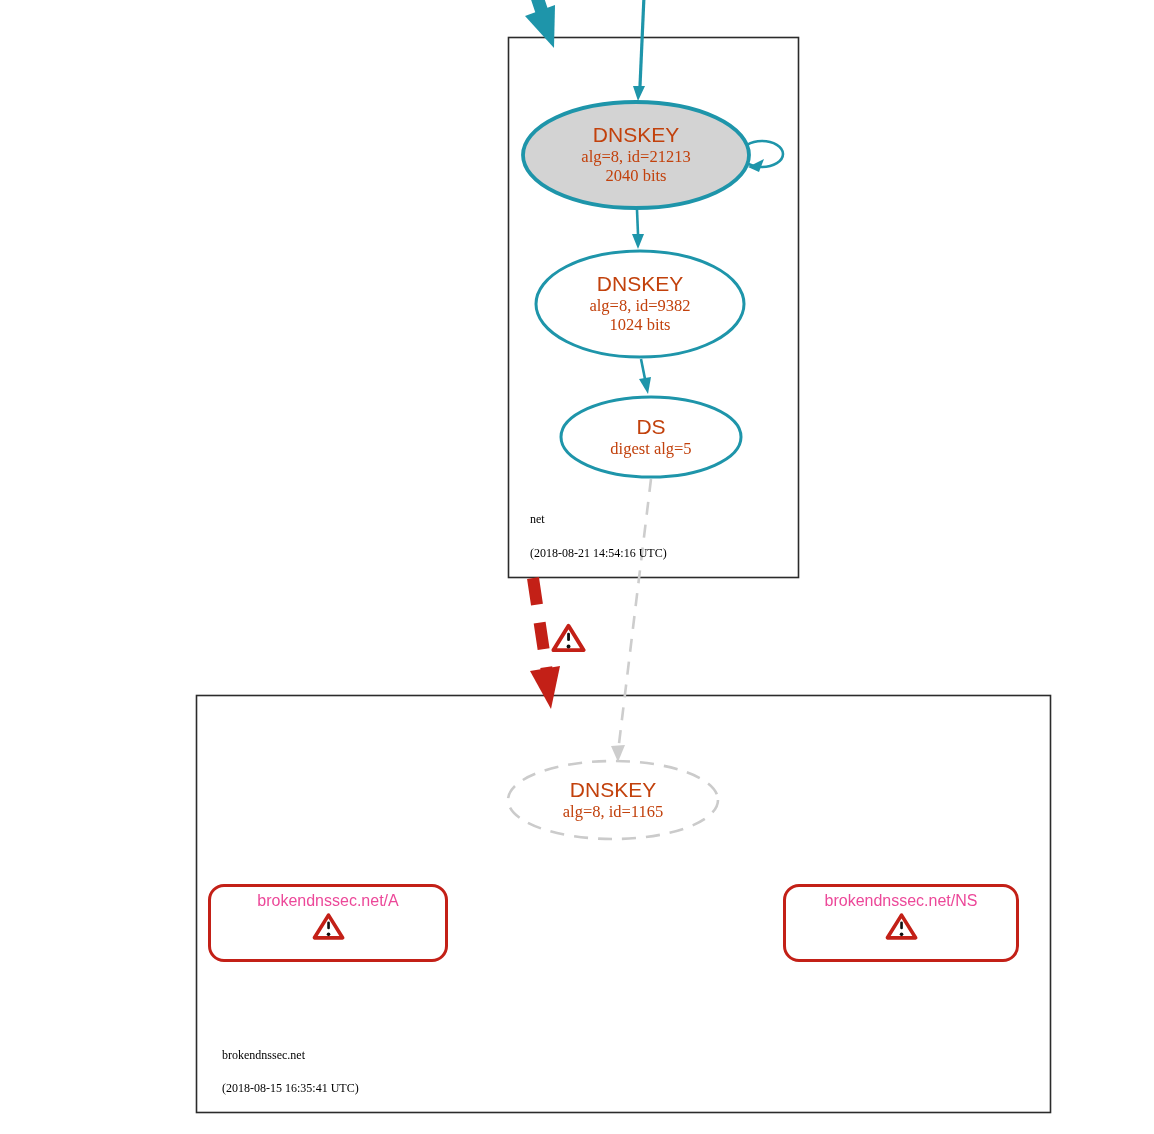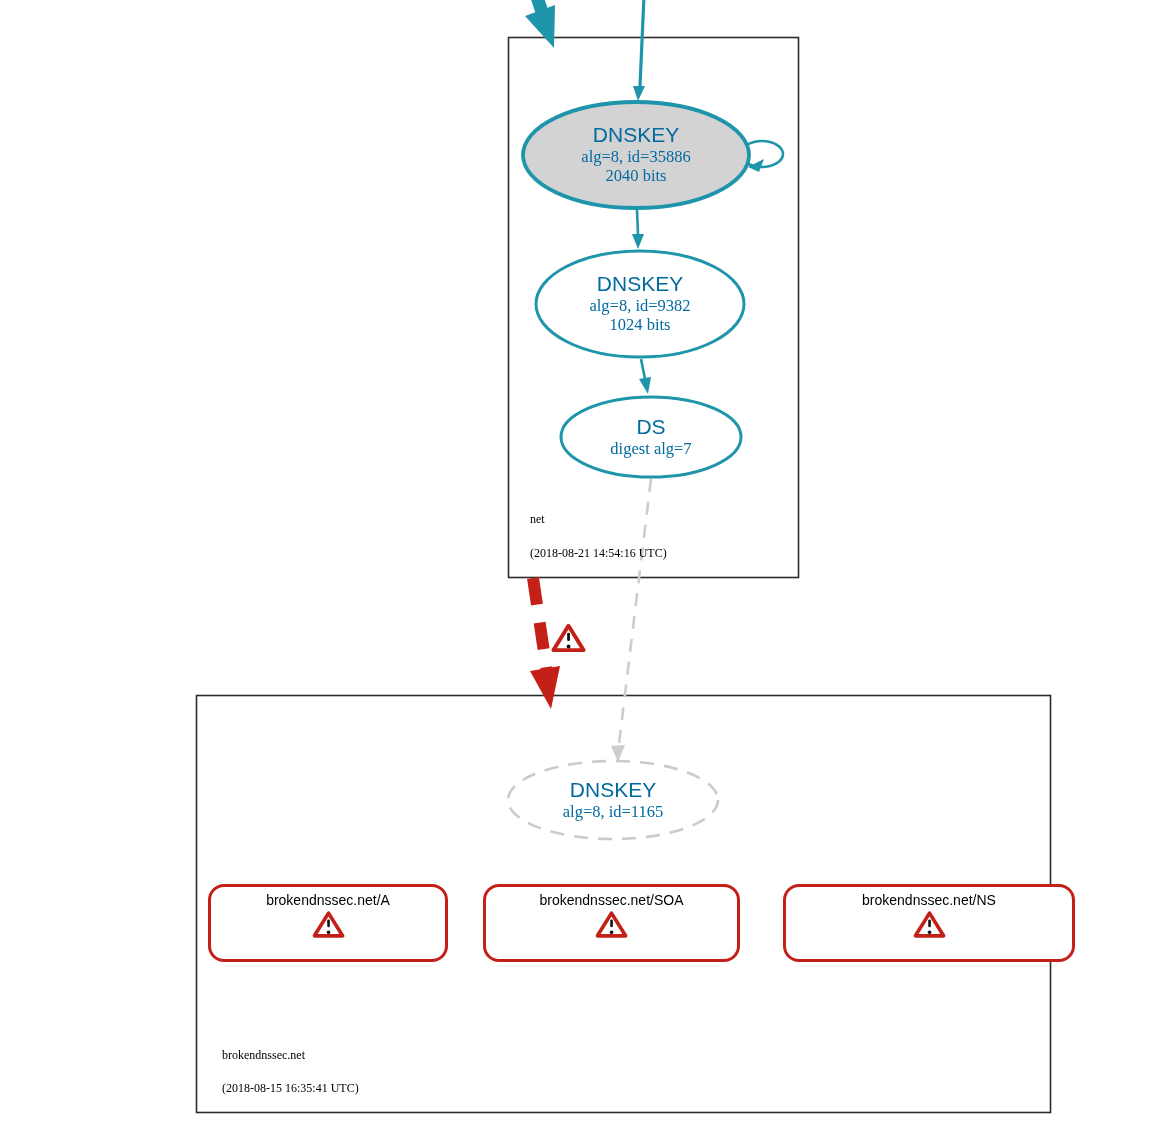--- a/index.html
+++ b/index.html
@@ -18,21 +18,21 @@
     background: #ffffff;
     overflow: hidden;
     font-family: "Liberation Sans", sans-serif;
   }
   .layer { position: absolute; left: 0; top: 0; }
   .node-label {
     position: absolute;
     transform: translate(-50%, -50%);
     text-align: center;
     white-space: nowrap;
-    color: #0369a1;
+    color: #c2410c;
   }
   .node-title {
     font-family: "Liberation Sans", sans-serif;
     font-size: 21px;
     line-height: 1.08;
   }
   .node-attr {
     font-family: "Liberation Serif", serif;
     font-size: 16.5px;
     line-height: 1.18;
@@ -50,22 +50,22 @@
     border: 3px solid var(--red);
     border-radius: 16px;
     display: flex;
     flex-direction: column;
     align-items: center;
     justify-content: flex-start;
     padding-top: 5px;
   }
   .pill-label {
     font-family: "Liberation Sans", sans-serif;
-    font-size: 14px;
-    color: #000000;
+    font-size: 16px;
+    color: #ec4899;
     white-space: nowrap;
   }
   .warn-svg { display: block; margin-top: 1px; }
 </style>
 </head>
 <body>
 
 <div class="canvas">
 
   <svg class="layer" width="1154" height="1134" viewBox="0 0 1154 1134">
@@ -103,54 +103,48 @@
     <polygon points="618,762 611,746 625,745" fill="var(--gray)"></polygon>
 
     <line x1="533" y1="578" x2="547" y2="672" stroke="var(--red)" stroke-width="12" stroke-dasharray="27,18"></line>
     <polygon points="551,709 560,666 530,671" fill="var(--red)"></polygon>
 
     <use href="#warn" x="551" y="621" width="35" height="33"></use>
   </svg>
 
   <div class="node-label" style="left:636px; top:155px">
     <div class="node-title">DNSKEY</div>
-    <div class="node-attr">alg=8, id=35886</div>
+    <div class="node-attr">alg=8, id=21213</div>
     <div class="node-attr">2040 bits</div>
   </div>
   <div class="node-label" style="left:640px; top:304px">
     <div class="node-title">DNSKEY</div>
     <div class="node-attr">alg=8, id=9382</div>
     <div class="node-attr">1024 bits</div>
   </div>
   <div class="node-label" style="left:651px; top:437px">
     <div class="node-title">DS</div>
-    <div class="node-attr">digest alg=7</div>
+    <div class="node-attr">digest alg=5</div>
   </div>
 
   <div class="zone-name" style="left:530px; top:512px">net</div>
   <div class="zone-ts" style="left:530px; top:546px">(2018-08-21 14:54:16 UTC)</div>
 
   <div class="node-label" style="left:613px; top:800px">
     <div class="node-title">DNSKEY</div>
     <div class="node-attr">alg=8, id=1165</div>
   </div>
 
   <div class="pill" style="left:208px; top:884px; width:240px; height:78px">
     <div class="pill-label">brokendnssec.net/A</div>
     <svg class="warn-svg" width="33" height="30" viewBox="0 0 36 33">
         <use href="#warn"></use>
       </svg>
   </div>
-  <div class="pill" style="left:483px; top:884px; width:257px; height:78px">
-    <div class="pill-label">brokendnssec.net/SOA</div>
-    <svg class="warn-svg" width="33" height="30" viewBox="0 0 36 33">
-        <use href="#warn"></use>
-      </svg>
-  </div>
-  <div class="pill" style="left:783px; top:884px; width:292px; height:78px">
+  <div class="pill" style="left:783px; top:884px; width:236px; height:78px">
     <div class="pill-label">brokendnssec.net/NS</div>
     <svg class="warn-svg" width="33" height="30" viewBox="0 0 36 33">
         <use href="#warn"></use>
       </svg>
   </div>
 
   <div class="zone-name" style="left:222px; top:1048px">brokendnssec.net</div>
   <div class="zone-ts" style="left:222px; top:1081px">(2018-08-15 16:35:41 UTC)</div>
 
 </div>

